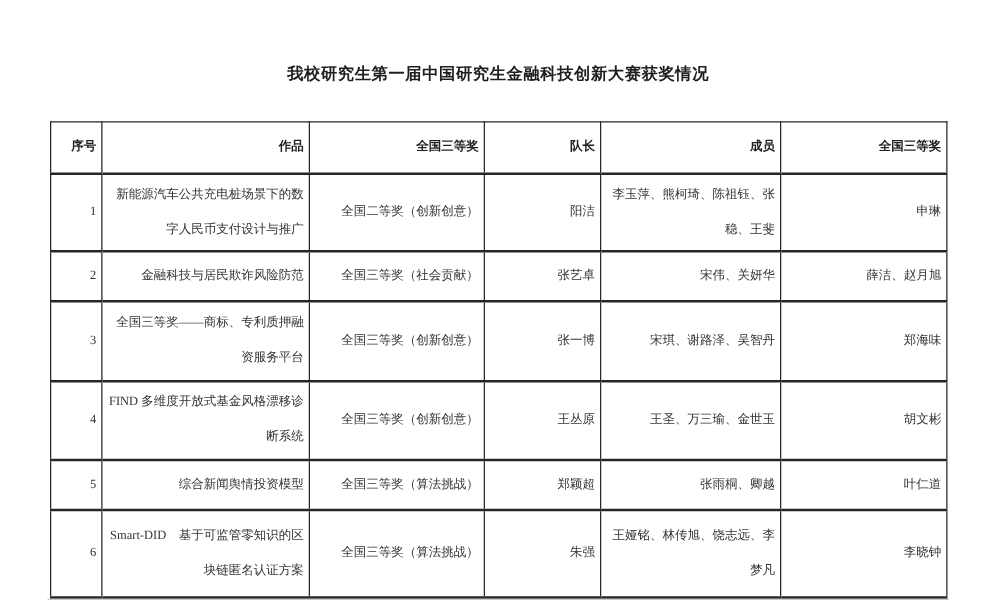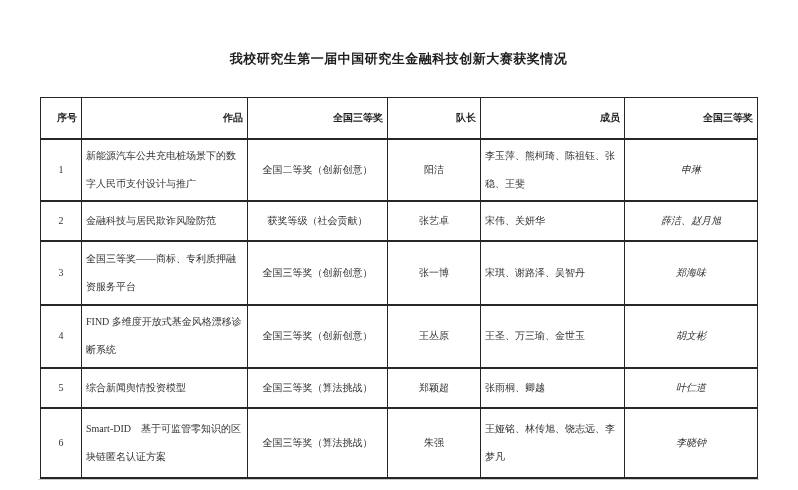--- a/index.html
+++ b/index.html
@@ -41,40 +41,41 @@
   }
   table.awards th, table.awards td {
     border: 1px solid #262626;
     border-bottom-width: 2px;
     vertical-align: middle;
     padding: 2px 4px;
     line-height: 28px;
     font-weight: normal;
     word-break: break-all;
     overflow: hidden;
+    text-align: right;
   }
   table.awards thead th {
     font-weight: bold;
     text-align: right;
     color: #1f1f1f;
     line-height: 14px;
   }
   thead tr { height: 41px; }
   tbody tr:nth-child(1) { height: 60px; }
   tbody tr:nth-child(2) { height: 40px; }
   tbody tr:nth-child(3) { height: 64px; }
   tbody tr:nth-child(4) { height: 63px; }
   tbody tr:nth-child(5) { height: 40px; }
   tbody tr:nth-child(6) { height: 70px; }
   td.c-no     { text-align: center; }
   td.c-work   { text-align: left; padding-left: 7px; padding-right: 5px; }
   td.c-award  { text-align: center; }
   td.c-leader { text-align: center; }
   td.c-members{ text-align: left; padding-left: 7px; padding-right: 6px; }
-  td.c-advisor{ text-align: center; font-style: italic; }
+  td.c-advisor{ text-align: center; }
   .under-rule {
     position: absolute;
     left: 38px;
     top: 479px;
     width: 721px;
     border-top: 1px solid #c9c9c9;
   }
 </style>
 </head>
 <body>
@@ -108,21 +109,21 @@
       <td class="c-work">新能源汽车公共充电桩场景下的数字人民币支付设计与推广</td>
       <td class="c-award">全国二等奖（创新创意）</td>
       <td class="c-leader">阳洁</td>
       <td class="c-members">李玉萍、熊柯琦、陈祖钰、张稳、王斐</td>
       <td class="c-advisor">申琳</td>
     </tr>
 
     <tr>
       <td class="c-no">2</td>
       <td class="c-work">金融科技与居民欺诈风险防范</td>
-      <td class="c-award">获奖等级（社会贡献）</td>
+      <td class="c-award">全国三等奖（社会贡献）</td>
       <td class="c-leader">张艺卓</td>
       <td class="c-members">宋伟、关妍华</td>
       <td class="c-advisor">薛洁、赵月旭</td>
     </tr>
 
     <tr>
       <td class="c-no">3</td>
       <td class="c-work">全国三等奖——商标、专利质押融资服务平台</td>
       <td class="c-award">全国三等奖（创新创意）</td>
       <td class="c-leader">张一博</td>

